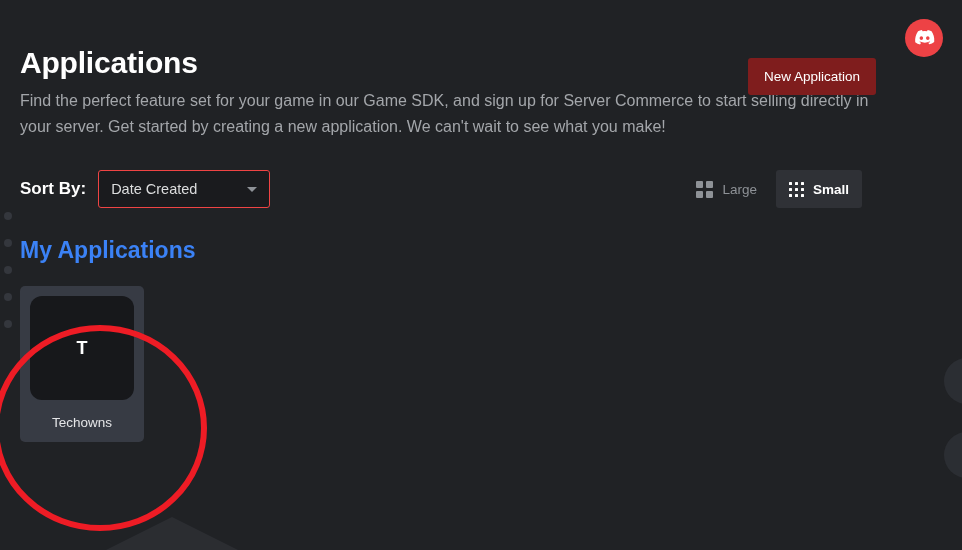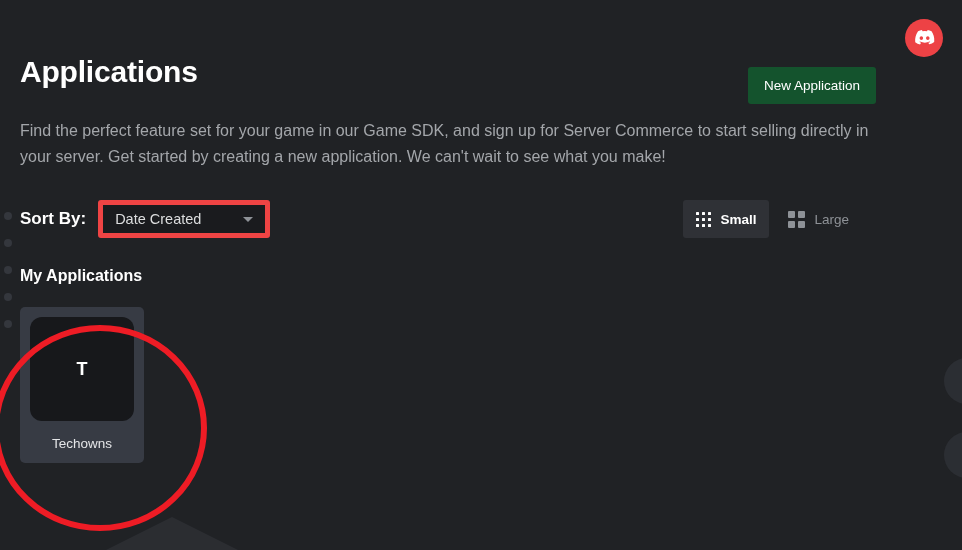--- a/index.html
+++ b/index.html
@@ -81,21 +81,21 @@
     display: flex;
     align-items: center;
     justify-content: center;
     z-index: 6;
   }
   .discord-badge svg { width: 24px; height: 24px; display: block; }
 
   
   .content {
     position: absolute;
-    left: 0; top: 9px;
+    left: 0; top: 0;
     width: 962px;
     padding: 44px 20px 0 20px;
     z-index: 2;
   }
 
   .title-row {
     position: relative;
     height: 44px;
   }
 
@@ -119,21 +119,20 @@
     font-size: 13.5px;
     font-weight: normal;
     padding: 0 16px;
     height: 37px;
     line-height: 37px;
     cursor: pointer;
     white-space: nowrap;
   }
 
   .page-description {
-    margin-top: 21px;
     max-width: 862px;
     font-size: 16px;
     line-height: 26px;
     color: #a3a6aa;
   }
 
   
   .controls-row {
     position: relative;
     margin-top: 30px;
@@ -152,21 +151,21 @@
     font-weight: bold;
     color: #ffffff;
     white-space: nowrap;
   }
 
   .sort-select {
     position: relative;
     width: 172px;
     height: 38px;
     background: #1a1b1e;
-    border: 5px solid #ef4444;
+    border: 1px solid #ef4444;
     border-radius: 3px;
     display: flex;
     align-items: center;
     padding: 0 12px;
     cursor: pointer;
   }
   .sort-select .value {
     font-size: 14.5px;
     color: #dcddde;
   }
@@ -237,23 +236,23 @@
   .icon-large-grid i {
     display: block;
     width: 7px; height: 7px;
     background: #8e9297;
     border-radius: 1px;
   }
 
   
   .section-title {
     margin-top: 29px;
-    font-size: 16px;
-    font-weight: bold;
-    color: #ffffff;
+    font-size: 23px;
+    font-weight: bold;
+    color: #3b82f6;
   }
 
   .app-grid {
     margin-top: 22px;
     display: flex;
     flex-wrap: wrap;
     gap: 16px;
   }
 
   .app-card {
@@ -320,58 +319,58 @@
   <div class="discord-badge" style="background: rgb(237, 66, 69);">
     <svg viewBox="0 0 24 24" aria-hidden="true">
       <path fill="#ffffff" d="M19.54 5.34A16.1 16.1 0 0 0 15.6 4.1a.06.06 0 0 0-.06.03c-.17.3-.36.7-.5 1.01a14.9 14.9 0 0 0-4.48 0 10.2 10.2 0 0 0-.5-1.01.06.06 0 0 0-.07-.03c-1.38.24-2.7.65-3.94 1.24a.06.06 0 0 0-.03.02C3.56 9.04 2.88 12.6 3.21 16.12c0 .02.02.04.03.05a16.2 16.2 0 0 0 4.84 2.44c.03 0 .06 0 .07-.3.37-.5.7-1.04.99-1.6a.06.06 0 0 0-.03-.08 10.7 10.7 0 0 1-1.52-.72.06.06 0 0 1 0-.1l.3-.23a.06.06 0 0 1 .06 0 11.55 11.55 0 0 0 9.78 0 .06.06 0 0 1 .06 0l.3.24a.06.06 0 0 1 0 .1c-.48.28-.99.52-1.52.72a.06.06 0 0 0-.3.08c.29.56.62 1.1.98 1.6.02.03.05.04.08.03a16.15 16.15 0 0 0 4.85-2.44.06.06 0 0 0 .03-.05c.4-4.07-.66-7.6-2.8-10.74a.05.05 0 0 0-.03-.02ZM9.35 14.04c-.95 0-1.74-.87-1.74-1.95s.77-1.96 1.74-1.96c.98 0 1.76.89 1.74 1.96 0 1.08-.77 1.95-1.74 1.95Zm6.43 0c-.95 0-1.74-.87-1.74-1.95s.77-1.96 1.74-1.96c.98 0 1.76.89 1.74 1.96 0 1.08-.76 1.95-1.74 1.95Z"></path>
     </svg>
   </div>
 
   <div class="content">
 
     <div class="title-row">
       <h1 class="page-title">Applications</h1>
-      <button class="new-app-button" style="background: #14532d;">New Application</button>
+      <button class="new-app-button" style="background: #7f1d1d;">New Application</button>
     </div>
 
     <p class="page-description">Find the perfect feature set for your game in our Game SDK, and sign up for Server Commerce to start selling directly in your server. Get started by creating a new application. We can't wait to see what you make!</p>
 
     <div class="controls-row">
 
       <div class="sort-group">
         <span class="sort-label">Sort By:</span>
         <div class="sort-select">
           <span class="value">Date Created</span>
           <span class="sort-caret"></span>
         </div>
       </div>
 
       <div class="view-toggle">
+        <button class="view-option">
+          <span class="icon-large-grid">
+            <i></i>
+              <i></i>
+              <i></i>
+              <i></i>
+          </span>
+          <span class="view-label">Large</span>
+        </button>
         <button class="view-option active">
           <span class="icon-small-grid">
             <i></i>
               <i></i>
               <i></i>
               <i></i>
               <i></i>
               <i></i>
               <i></i>
               <i></i>
               <i></i>
           </span>
           <span class="view-label">Small</span>
-        </button>
-        <button class="view-option">
-          <span class="icon-large-grid">
-            <i></i>
-              <i></i>
-              <i></i>
-              <i></i>
-          </span>
-          <span class="view-label">Large</span>
         </button>
       </div>
 
     </div>
 
     <h2 class="section-title">My Applications</h2>
 
     <div class="app-grid">
       <div class="app-card">
         <div class="app-card-icon">T</div>

